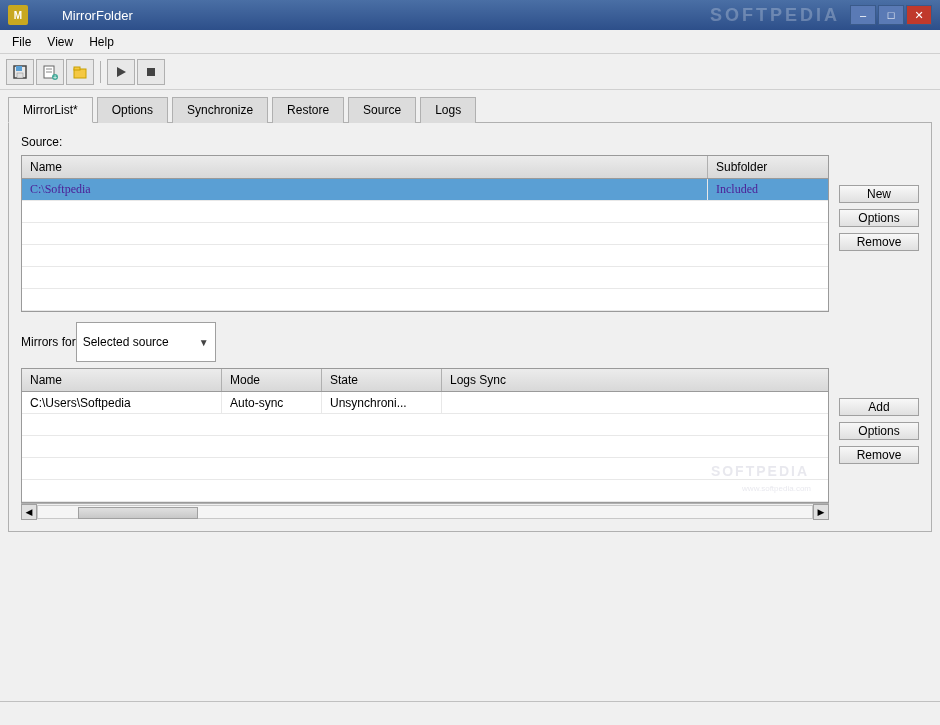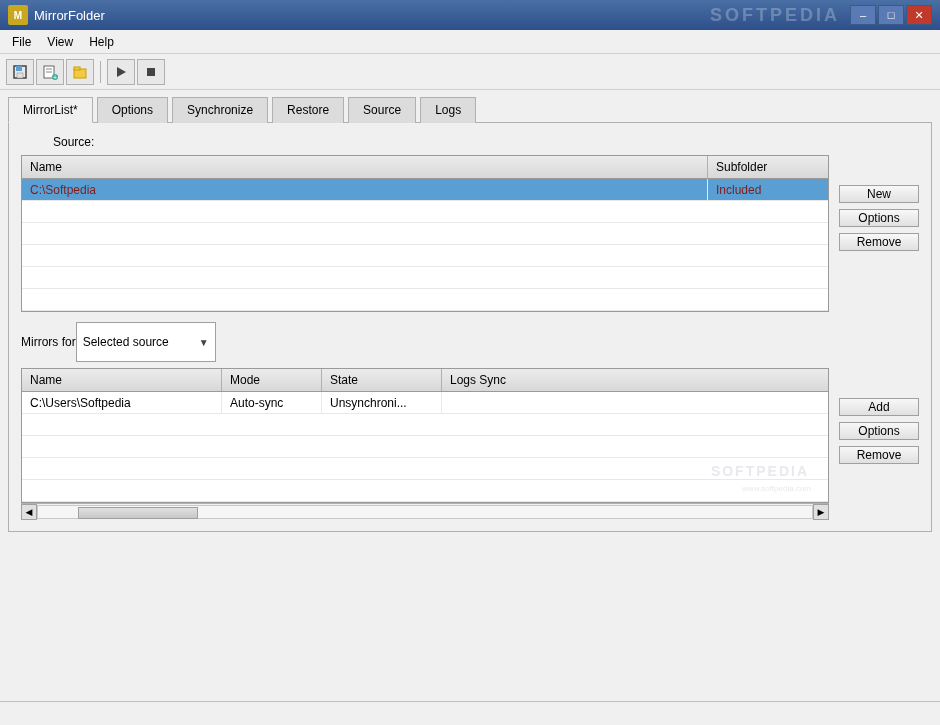--- a/index.html
+++ b/index.html
@@ -35,20 +35,21 @@
       display: flex;
       align-items: center;
       justify-content: center;
       font-size: 10px;
       color: white;
       font-weight: bold;
     }
     .title-text {
       font-size: 13px;
       font-weight: normal;
+      margin-left: 28px;
     }
     .window-controls {
       display: flex;
       gap: 2px;
     }
     .win-btn {
       width: 26px;
       height: 20px;
       background: #5a7ab5;
       border: 1px solid #3a5a8a;
@@ -133,21 +134,20 @@
       border: 1px solid #b0b0b0;
       margin: 0 8px 8px 8px;
       padding: 12px;
     }
 
     
     .section-label {
       font-size: 12px;
       margin-bottom: 6px;
       color: #000;
-      margin-left: 32px;
     }
 
     
     .table-container {
       border: 1px solid #9a9a9a;
       background: white;
       overflow: hidden;
     }
     .table-header {
       display: flex;
@@ -161,21 +161,21 @@
       border-right: 1px solid #b0b0b0;
       color: #000;
     }
     .th:last-child { border-right: none; }
     .table-row {
       display: flex;
       border-bottom: 1px solid #e8e8e8;
       min-height: 22px;
     }
     .table-row.selected { background: #5a9fd4; color: white; }
-    .table-row.selected .td { color: #7f1d1d; }
+    .table-row.selected .td { color: #4c1d95; font-family: Liberation Serif, serif; }
     .td {
       padding: 3px 8px;
       font-size: 12px;
       border-right: 1px solid #e8e8e8;
       color: #000;
       display: flex;
       align-items: center;
     }
     .td:last-child { border-right: none; }
     .empty-row {

